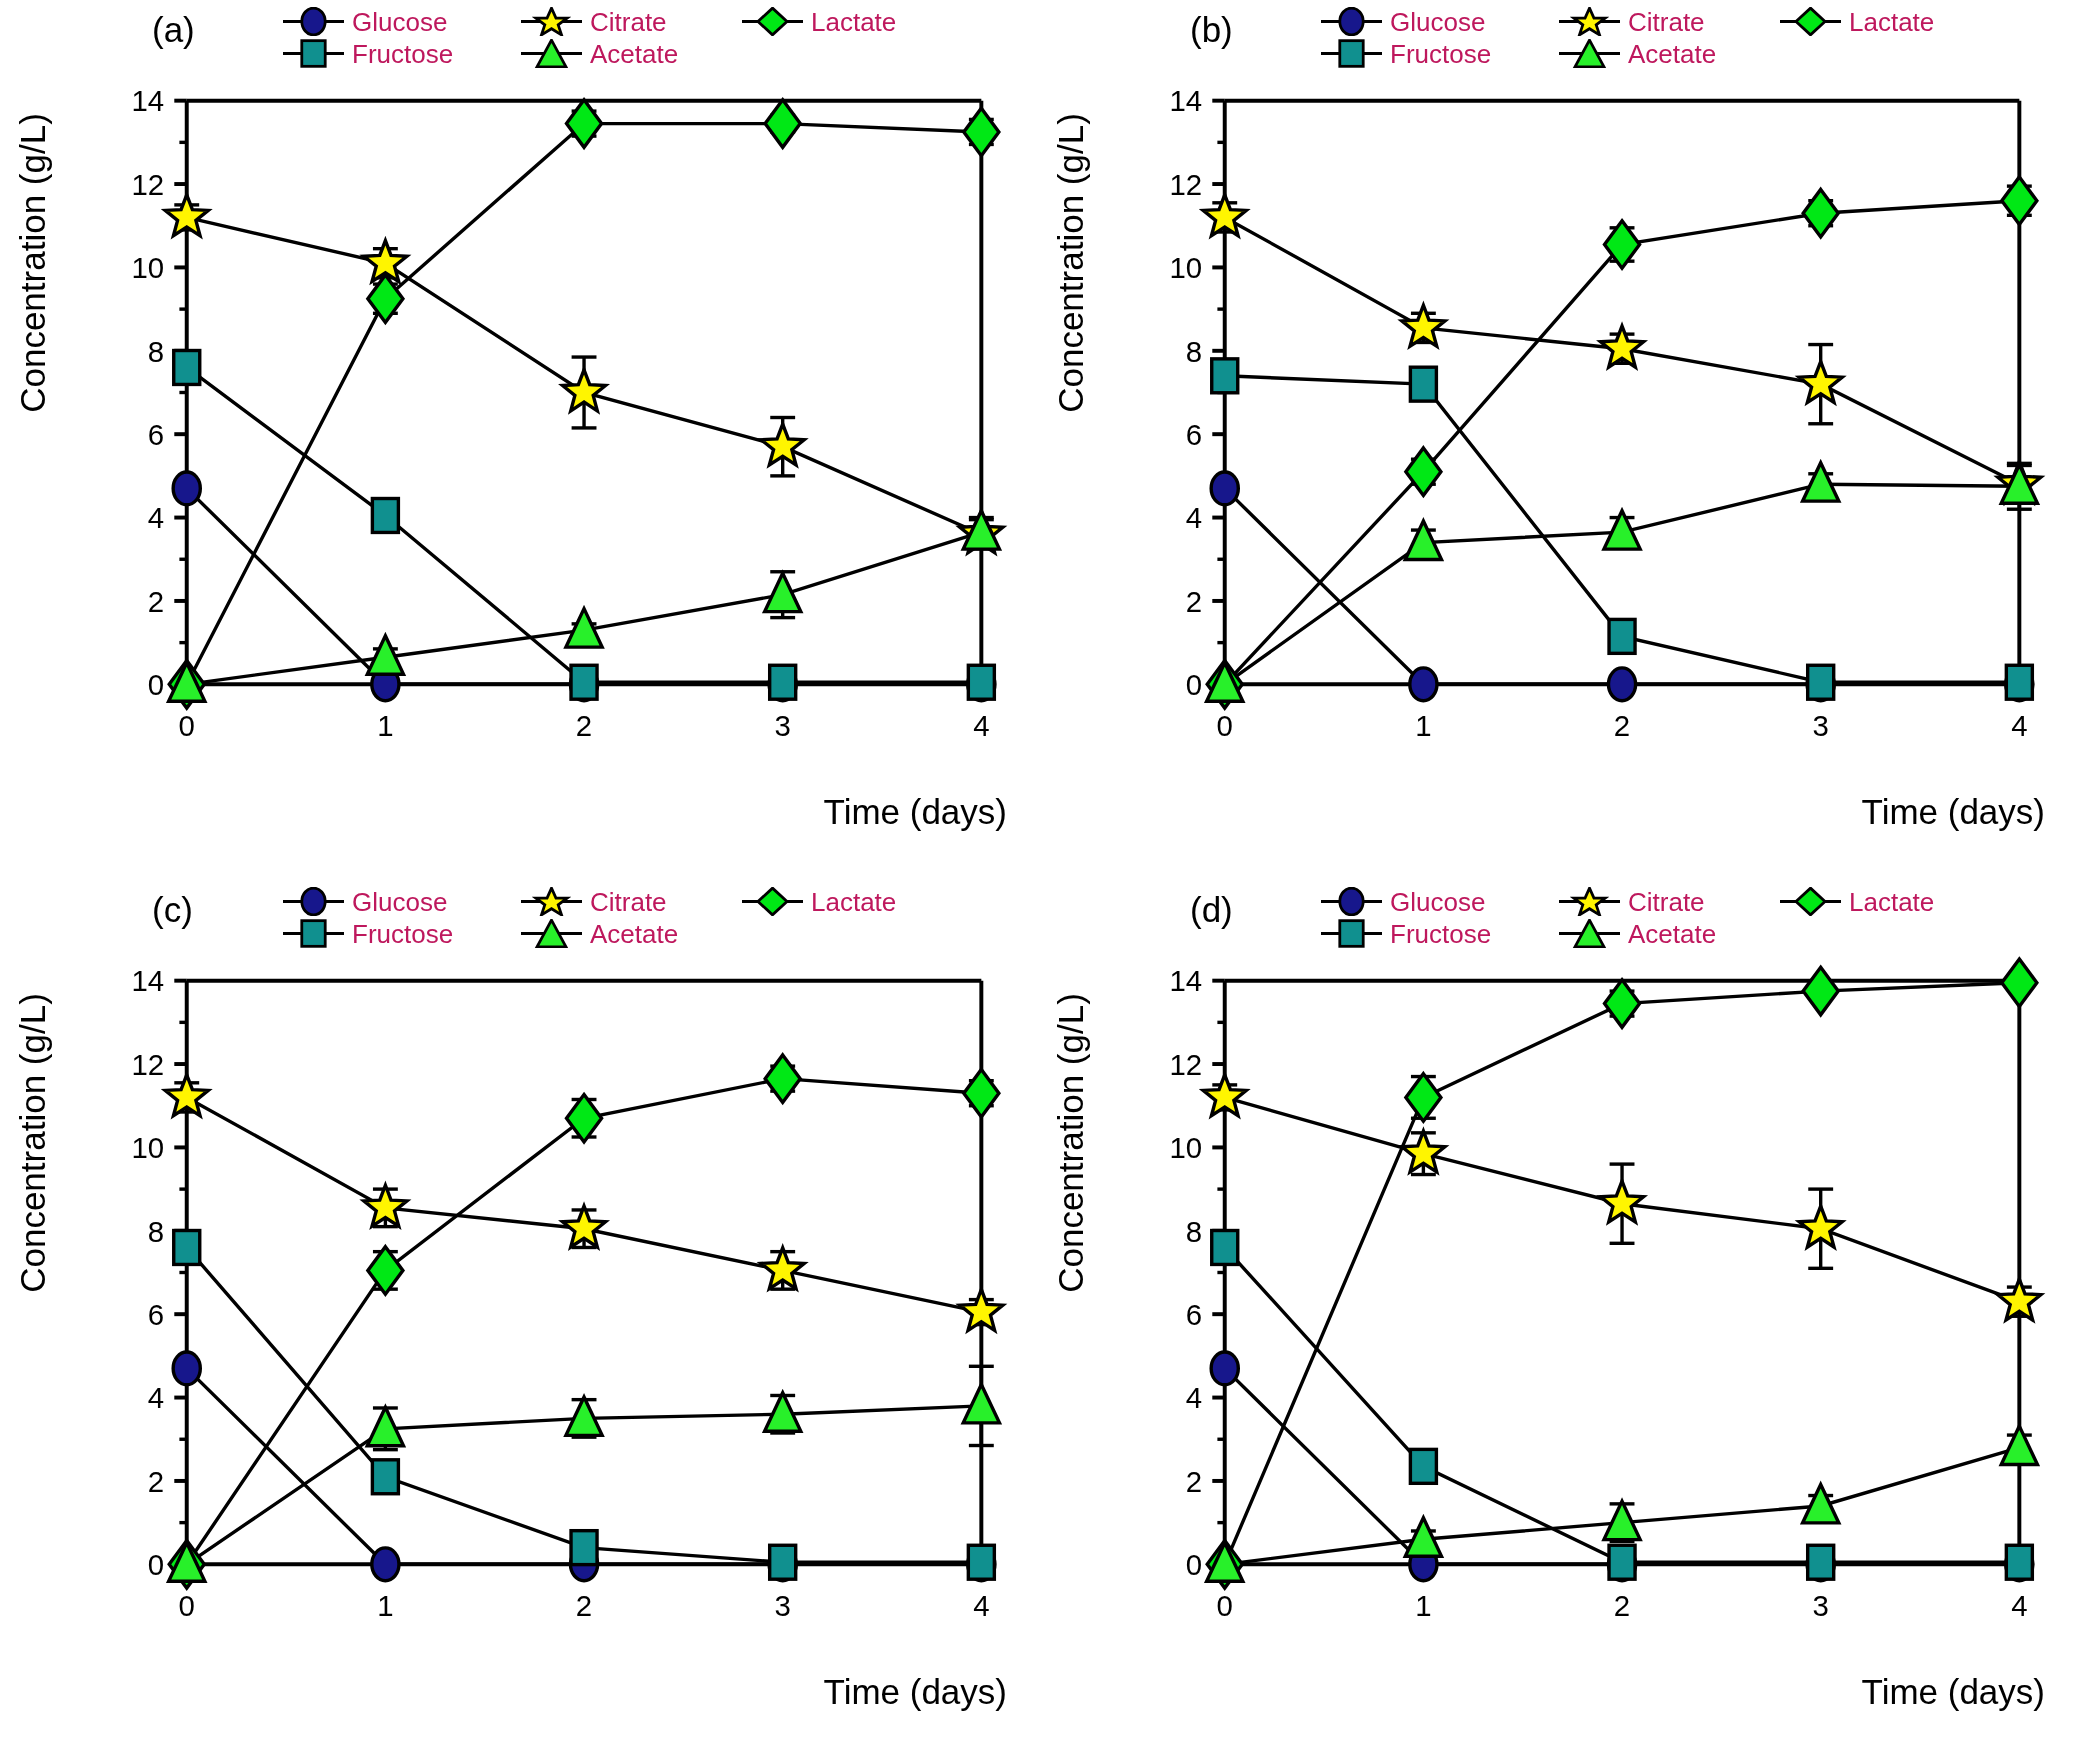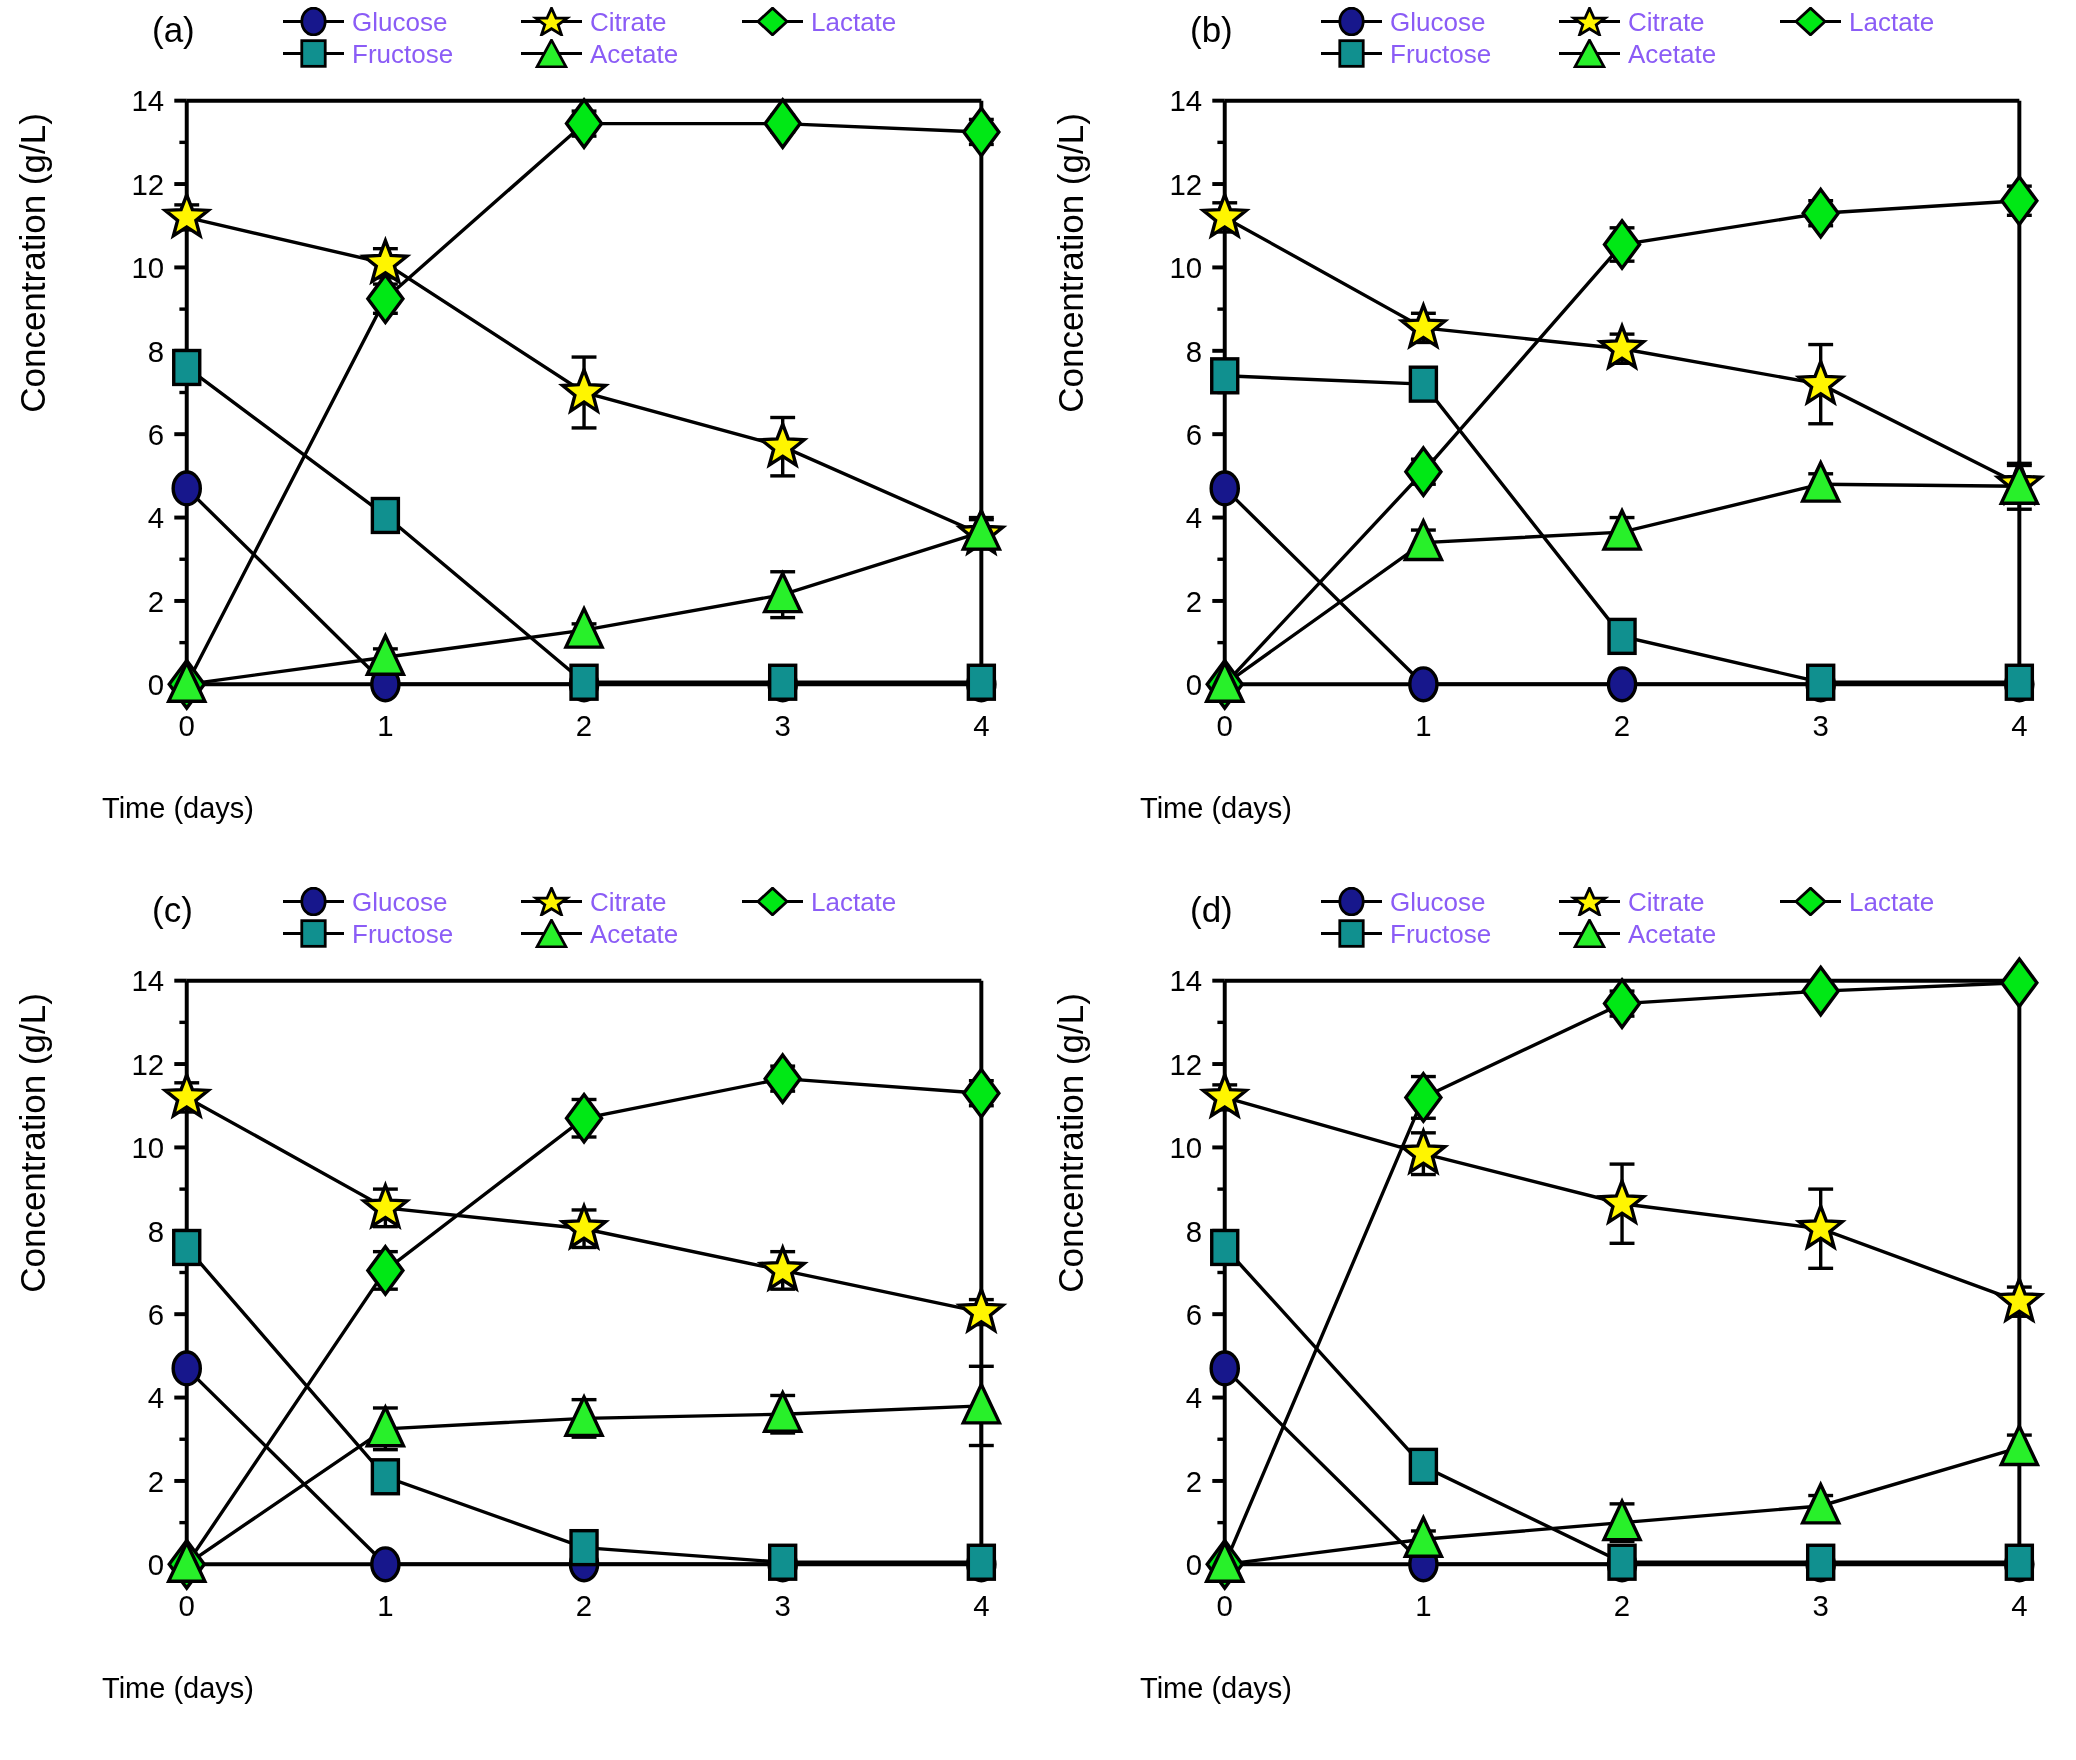--- a/index.html
+++ b/index.html
@@ -49,21 +49,21 @@
     position: absolute;
     left: 0; right: 0;
     top: 50%;
     height: 2.8px;
     margin-top: -1.4px;
     background: #000;
   }
   .legend-marker svg { position: absolute; left: 0; top: 0; }
   .legend-label {
     font-size: 26px;
-    color: #8b5cf6;
+    color: #be185d;
     white-space: nowrap;
     line-height: 1;
   }
 
   .panel-tag {
     position: absolute;
     left: 152px;
     top: 12.4px;
     font-size: 35px;
     color: #000;
@@ -79,22 +79,22 @@
     transform: rotate(-90deg);
     font-size: 35px;
     color: #000;
     white-space: nowrap;
   }
   .xlabel {
     position: absolute;
     left: 102px;
     top: 792px;
     width: 905px;
-    text-align: left;
-    font-size: 29px;
+    text-align: right;
+    font-size: 35px;
     color: #000;
   }
   .plot-svg {
     position: absolute;
     left: 0; top: 0;
     width: 1038px;
     height: 880px;
   }
   .tick-text {
     font-size: 52px;

